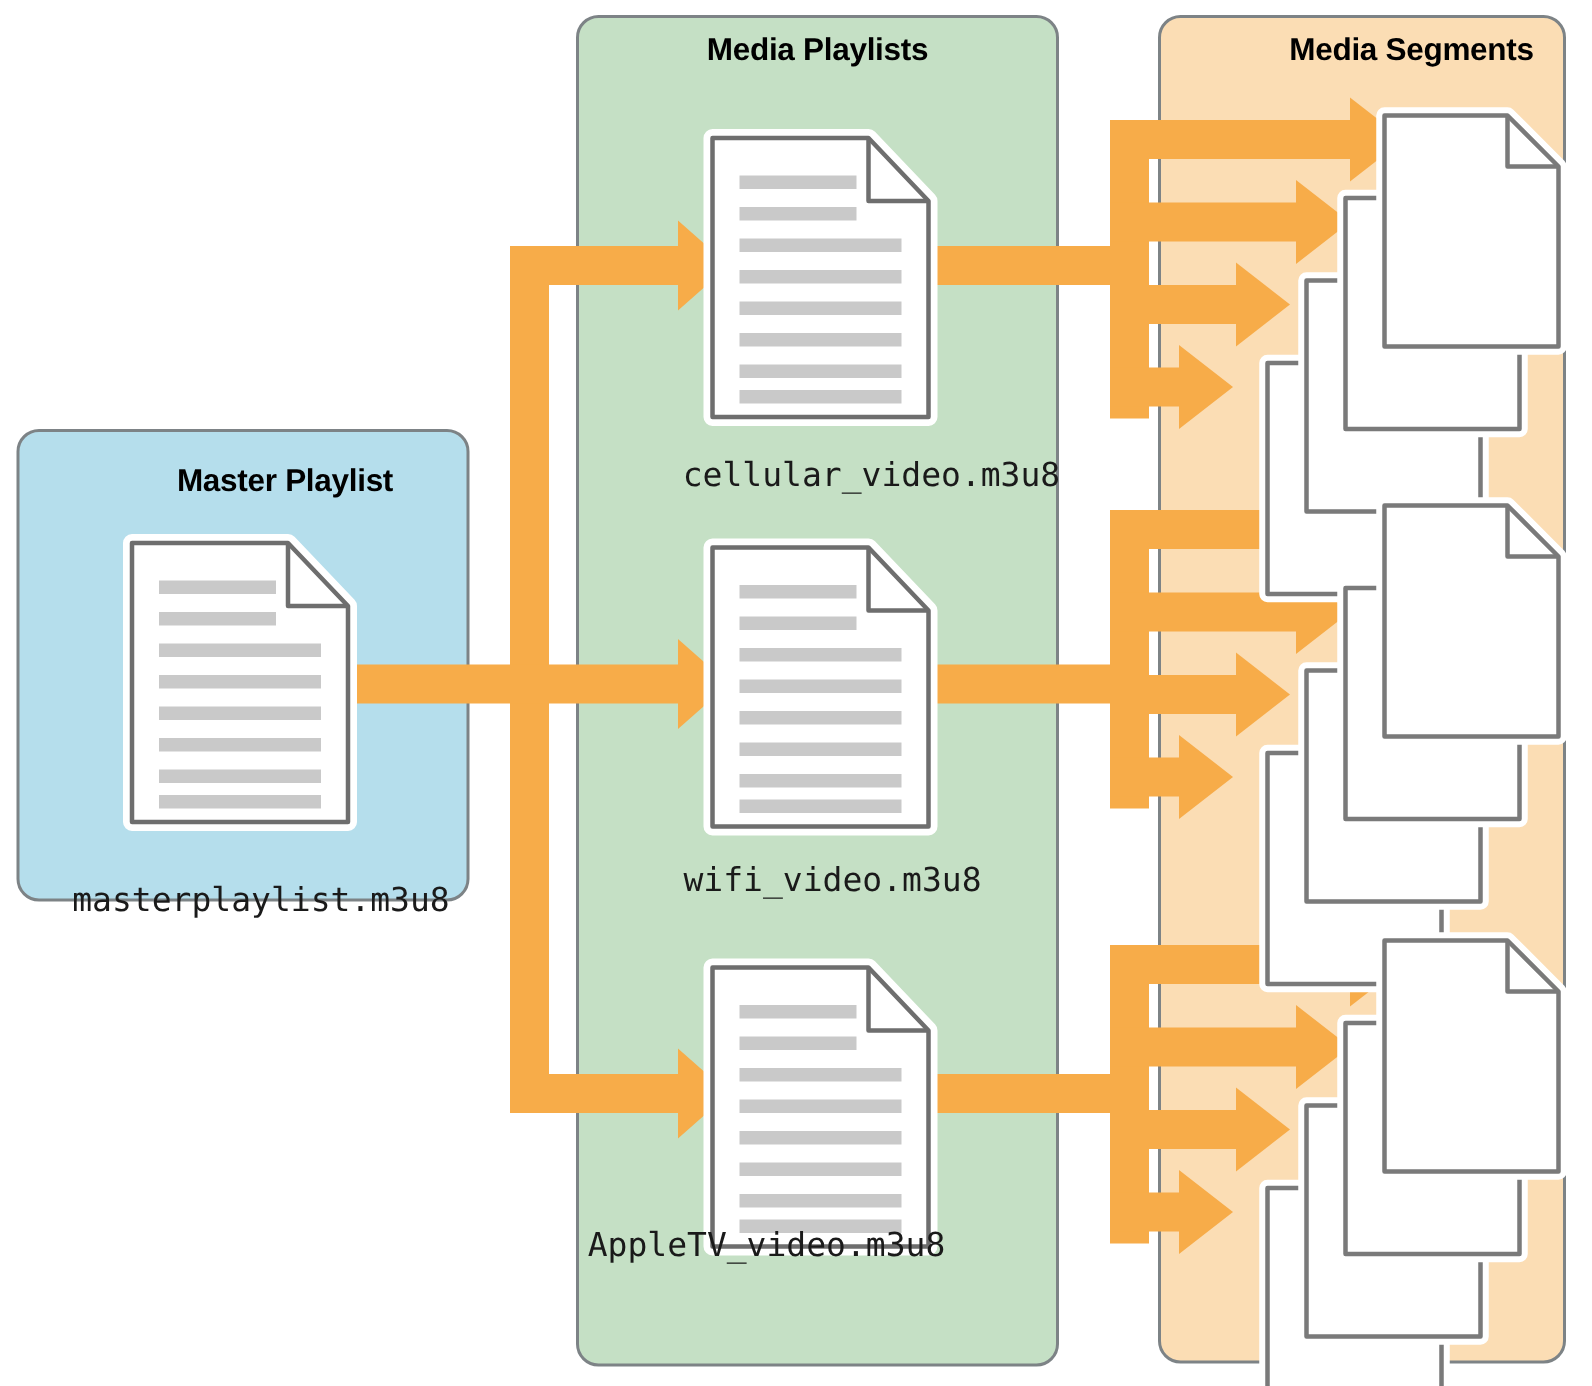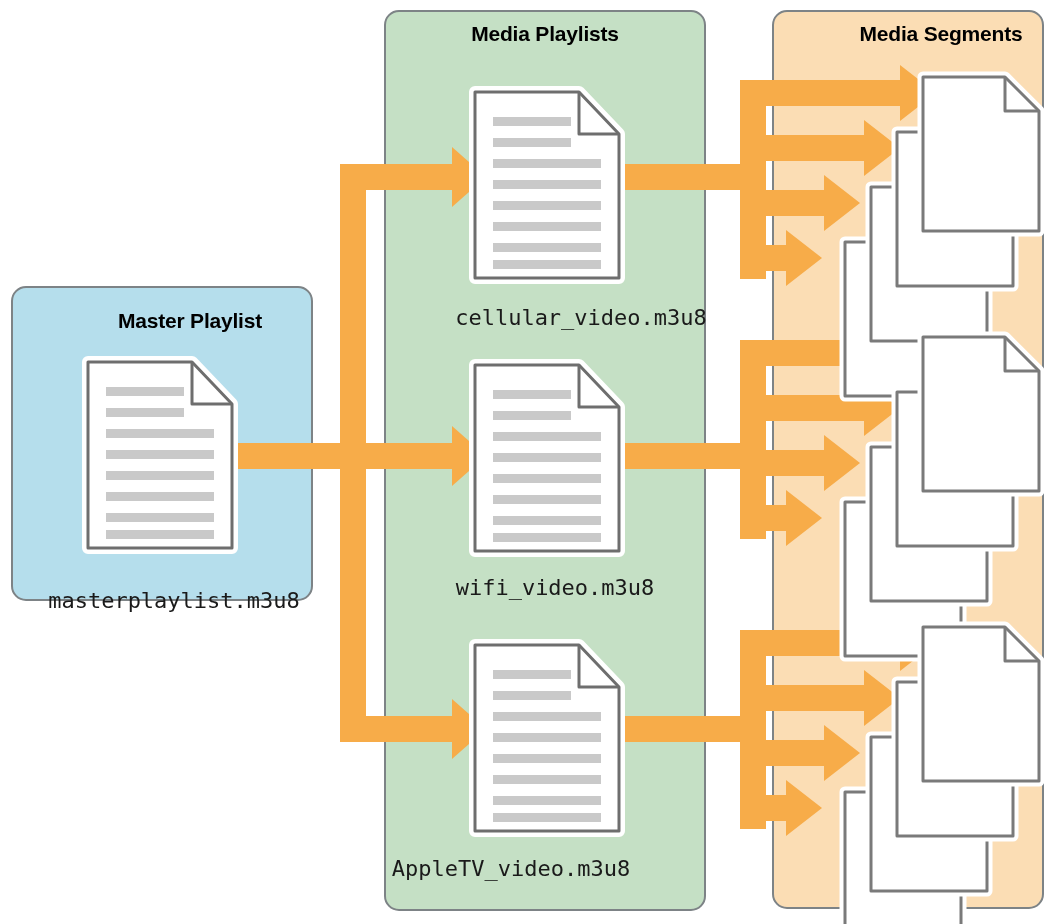--- a/index.html
+++ b/index.html
@@ -250,15 +250,15 @@
   <div class="panel-title" style="left:385px;top:22px;width:320px;">Media Playlists</div>
 
   <div class="panel-title" style="left:806px;top:22px;width:270px;">Media Segments</div>
 
   <div class="file-label" style="left:24px;top:552px;width:300px;margin-top:36px;">masterplaylist.m3u8</div>
 
   <div class="file-label" style="left:385px;top:305px;width:320px;padding-left:36px;">cellular_video.m3u8</div>
 
   <div class="file-label" style="left:385px;top:575px;width:340px;">wifi_video.m3u8</div>
 
-  <div class="file-label" style="left:385px;top:856px;width:252px;">AppleTV_video.m3u8</div>
+  <div class="file-label" style="left:385px;top:818px;width:252px;">AppleTV_video.m3u8</div>
 
 </div>
 
 </body></html>

